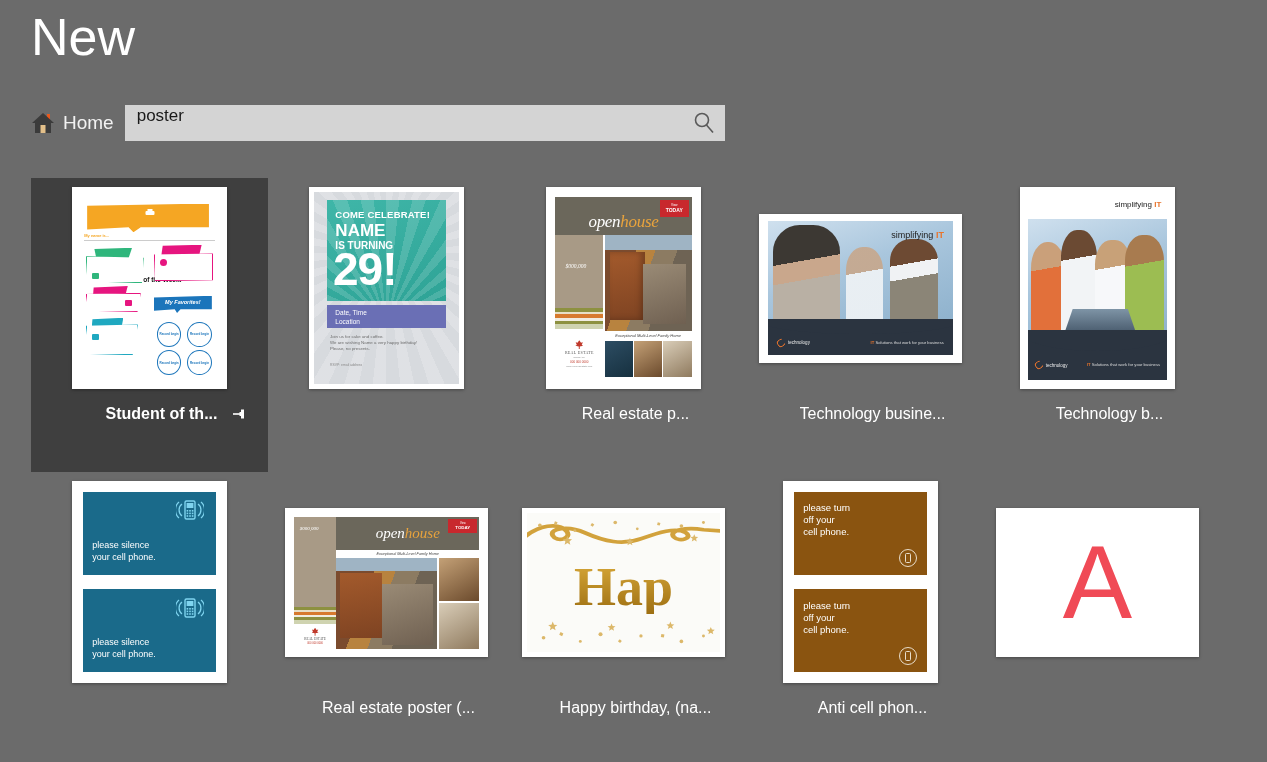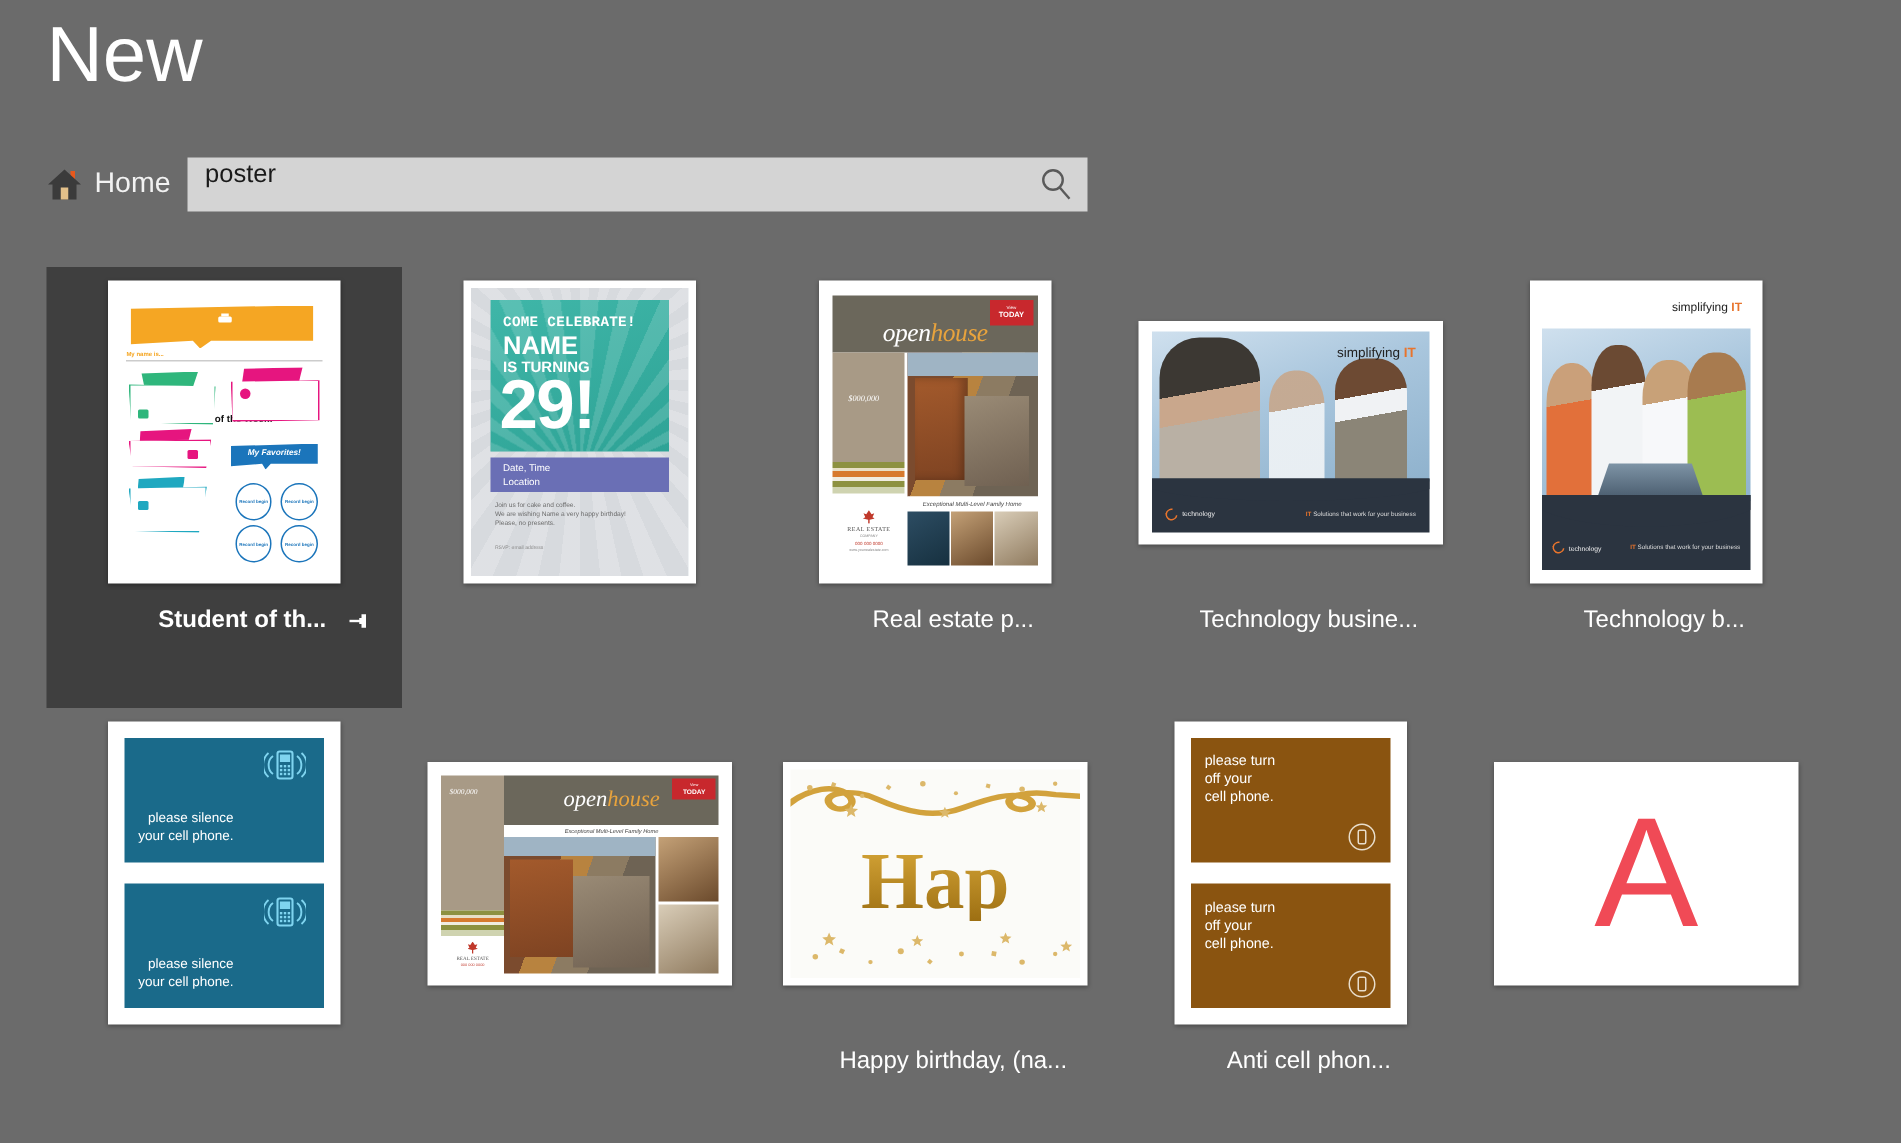--- a/index.html
+++ b/index.html
@@ -188,21 +188,21 @@
   }
   .bday .teal {
     position: absolute; left: 9%; top: 4%; width: 82%; height: 53%;
     background:
       repeating-conic-gradient(from 0deg at 50% 120%,
         rgba(255,255,255,.14) 0deg 6deg, transparent 6deg 12deg),
       linear-gradient(160deg, #3fb6a8 0%, #2ea396 100%);
     overflow: hidden;
   }
   .bday .l1 { position:absolute; left:7%; top:9%; font-size:9.5px;
-    font-weight:700; color:#fff; letter-spacing:.2px;font-family:Liberation Mono, monospace; }
+    font-weight:700; color:#fff; letter-spacing:.2px; }
   .bday .l2 { position:absolute; left:7%; top:22%; font-size:17px;
     font-weight:700; color:#fff; line-height:17px; }
   .bday .l3 { position:absolute; left:7%; top:40%; font-size:10px;
     font-weight:700; color:#fff; }
   .bday .l4 { position:absolute; left:5%; top:46%; font-size:46px;
     font-weight:700; color:#fff; line-height:46px; letter-spacing:-1px; }
   .bday .purple {
     position: absolute; left: 9%; top: 59%; width: 82%; height: 12%;
     background: #6a6fb5;
   }
@@ -452,21 +452,21 @@
     position:absolute; left:26%; bottom:0; width:52%; height:22%;
     background:linear-gradient(180deg,#7e94a6,#46586a);
     clip-path: polygon(12% 0, 88% 0, 100% 100%, 0 100%);
   }
 
   
   .nocell { background:#fff; display:flex; flex-direction:column;
     justify-content:space-between; padding:4%; }
   .nocell .panel {
     height:46%; background:#1a6a8a; position:relative;
-    display:flex; align-items:flex-end; padding:0 0 9% 7%;text-align:right;
+    display:flex; align-items:flex-end; padding:0 0 9% 7%;
   }
   .nocell .panel span {
     font-size:9px; color:#ffffff; line-height:12px; font-weight:400;
   }
   .nocell .ph { position:absolute; right:9%; top:9%; }
 
   
   .hbd { background:#fbfbf8; overflow:hidden; }
   .hbd .ribbon {
     position:absolute; left:-4%; top:6%; width:108%; height:22%;
@@ -785,20 +785,23 @@
             <b>TODAY</b>
           </div>
           <div class="cap">
             <span>Exceptional Multi-Level Family Home</span>
           </div>
           <div class="hero"></div>
           <div class="r1"></div>
           <div class="r2"></div>
         </div>
       </div>
+    </div>
+    <div class="card-footer">
+      <span class="card-label">Real estate poster (...</span>
     </div>
   </div>
 
   <div class="card">
     <div class="thumb-wrap">
       <div class="thumb landscape">
         <div class="thumb-inner hbd">
           <svg class="ribbon" viewBox="0 0 210 42" preserveAspectRatio="none">
             <path d="M2 26 C20 4, 40 2, 48 14 C54 24, 38 30, 34 20 C30 10, 50 6, 66 16
                      C86 28, 104 34, 124 24 C140 16, 158 8, 168 16 C176 23, 162 30, 156 22

